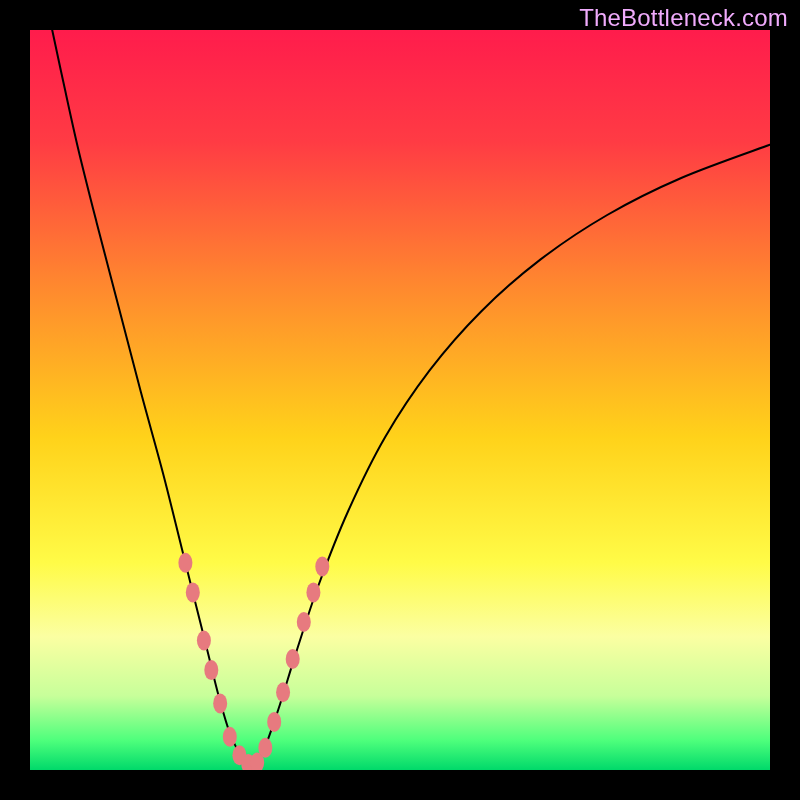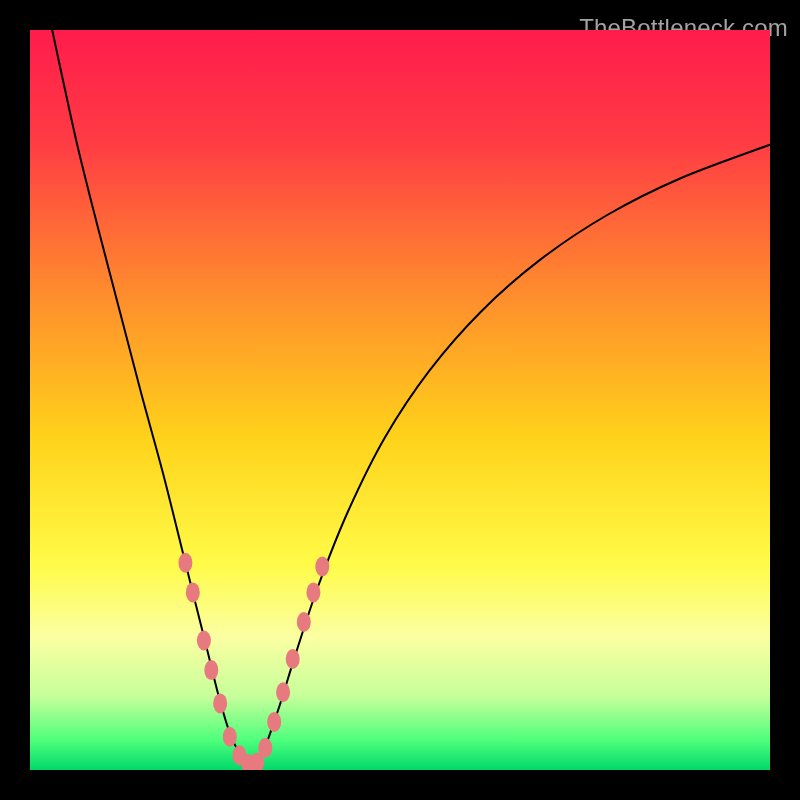--- a/index.html
+++ b/index.html
@@ -21,25 +21,25 @@
   }
   .plot {
     position: absolute;
     left: 30px;
     top: 30px;
     width: 740px;
     height: 740px;
   }
   .watermark {
     position: absolute;
-    top: 14px;
+    top: 4px;
     right: 12px;
     font-size: 24px;
     font-weight: 500;
-    color: #a3a3a3;
+    color: #f0abfc;
     letter-spacing: 0.2px;
   }
   svg {
     display: block;
   }
 </style>
 </head>
 <body>
 
 <div class="frame">

